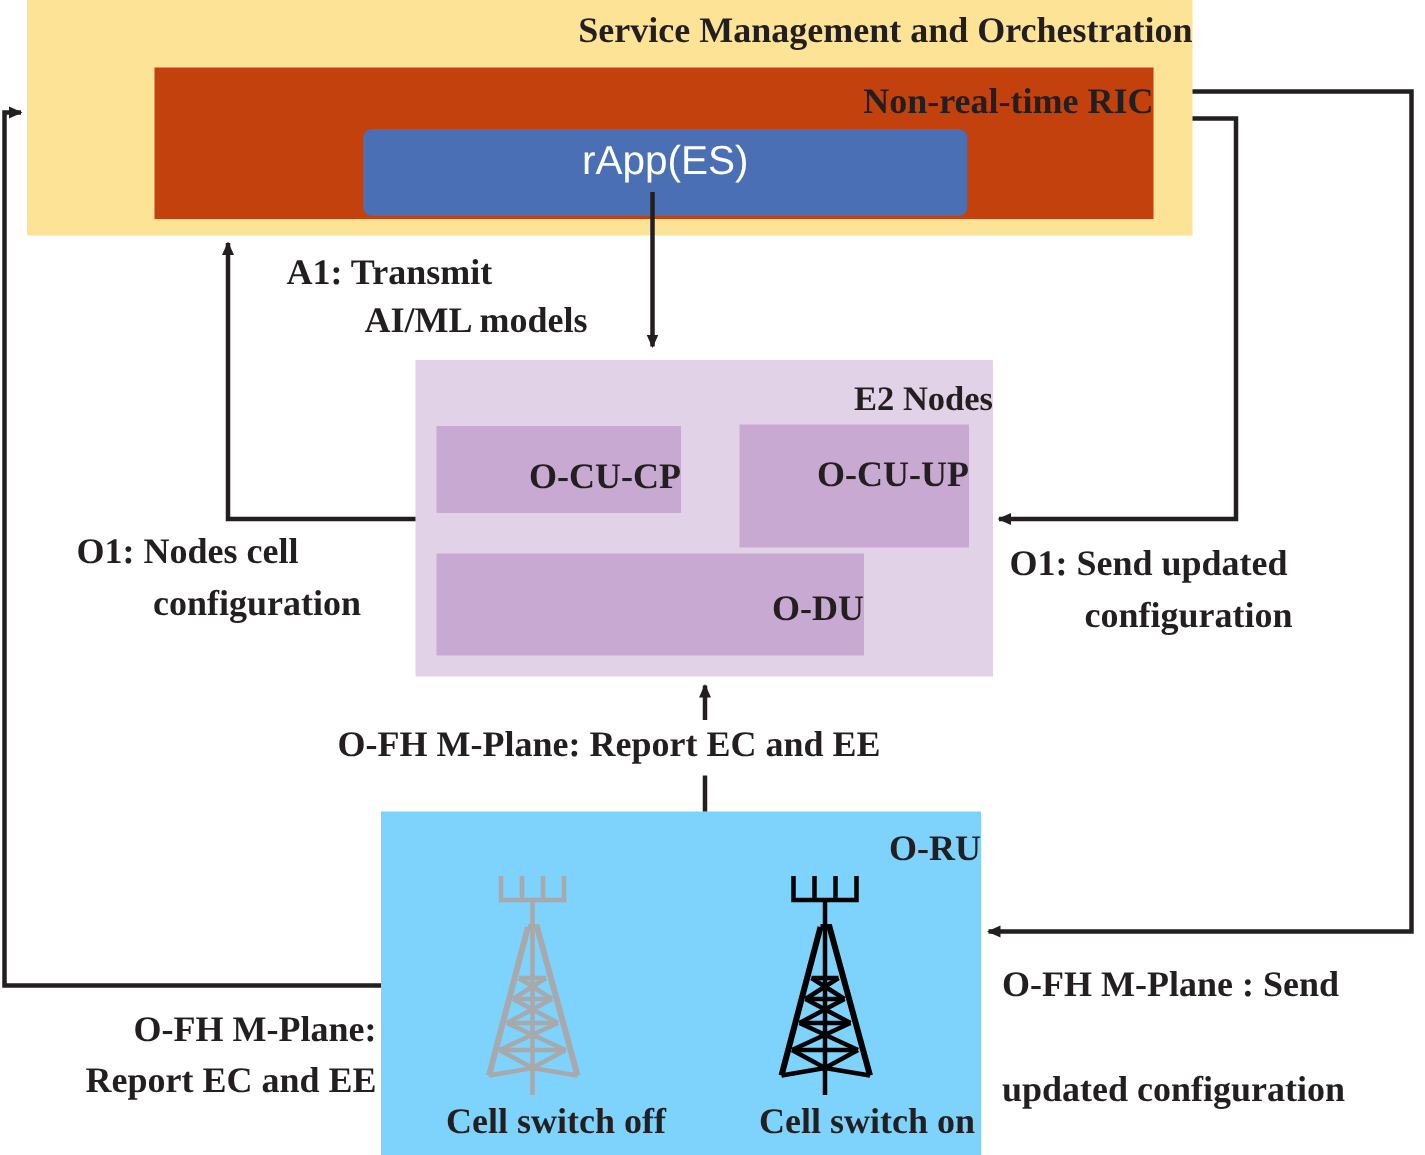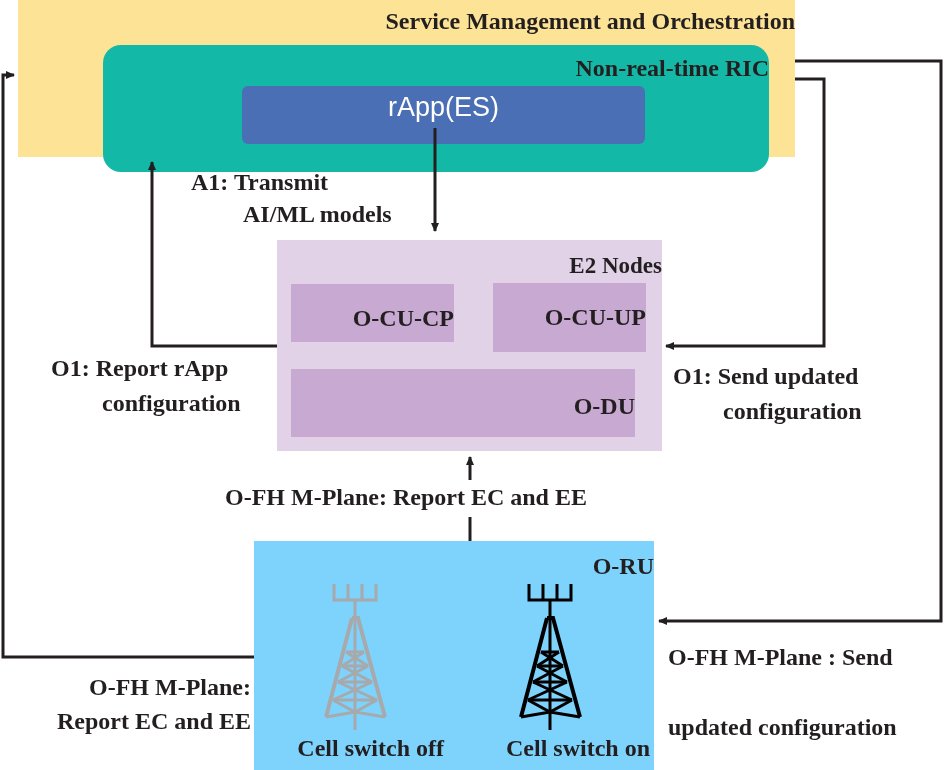--- a/index.html
+++ b/index.html
@@ -2,29 +2,29 @@
 <html><head>
 <meta charset="utf-8">
 <style>
   html, body { margin: 0; padding: 0; background: #ffffff; }
   body { width: 950px; height: 770px; position: relative; overflow: hidden;
          font-family: "Liberation Serif", "DejaVu Serif", serif; color: #231f20; }
   .box { position: absolute; box-sizing: border-box; }
   .lbl { position: absolute; font-weight: bold; font-size: 24px; line-height: 30px; white-space: nowrap; }
   .c { text-align: right; }
   #smo { left: 18px; top: 0; width: 777px; height: 157px; background: #fce396; }
-  #ric { left: 103px; top: 45px; width: 666px; height: 127px; background: #14b8a6; border-radius: 18px; }
+  #ric { left: 103px; top: 45px; width: 666px; height: 101px; background: #c2410c; }
   #rapp { left: 242px; top: 86px; width: 403px; height: 58px; background: #4a6fb5; border-radius: 6px;
           color: #ffffff; font-family: "Liberation Sans", "DejaVu Sans", sans-serif; font-size: 27px;
           line-height: 42px; text-align: center; }
   #e2 { left: 277px; top: 240px; width: 385px; height: 211px; background: #e2d2e7; }
   .sub { background: #c8a9d1; }
   #cucp { left: 291px; top: 284px; width: 163px; height: 58px; }
-  #cuup { left: 493px; top: 283px; width: 153px; height: 69px; }
-  #odu { left: 291px; top: 369px; width: 344px; height: 68px; padding-left: 44px; }
+  #cuup { left: 493px; top: 283px; width: 153px; height: 82px; }
+  #odu { left: 291px; top: 369px; width: 285px; height: 68px; padding-left: 44px; }
   #oru { left: 254px; top: 541px; width: 400px; height: 267px; background: #7dd3fc; }
   svg#wires { position: absolute; left: 0; top: 0; }
 </style>
 </head>
 <body>
 
 <div id="smo" class="box">
   <div class="lbl c" style="left:0;right:0;top:6px;">Service Management and Orchestration</div>
 </div>
 <div id="ric" class="box">
@@ -88,21 +88,21 @@
     <path d="M550,618 L550,730"></path>
     <path d="M541,652 L559,652 M537,666 L563,666 M533,682 L567,682 M528,700 L572,700"></path>
     <path d="M541,652 L563,666 M559,652 L537,666 M537,666 L567,682 M563,666 L533,682 M533,682 L572,700 M567,682 L528,700"></path>
     <path d="M528,700 L550,712 L572,700 M521,717 L550,712 L580,717"></path>
   </g>
 </svg>
 
 <div class="lbl" style="left:191px;top:167px;">A1: Transmit</div>
 <div class="lbl" style="left:243px;top:199px;">AI/ML models</div>
 
-<div class="lbl" style="left:51px;top:353px;">O1: Report rApp</div>
+<div class="lbl" style="left:51px;top:353px;">O1: Nodes cell</div>
 <div class="lbl" style="left:102px;top:388px;">configuration</div>
 
 <div class="lbl" style="left:673px;top:361px;">O1: Send updated</div>
 <div class="lbl" style="left:723px;top:396px;">configuration</div>
 
 <div class="lbl" style="left:225px;top:482px;">O-FH M-Plane: Report EC and EE</div>
 
 <div class="lbl c" style="left:6px;width:245px;top:672px;">O-FH M-Plane:</div>
 <div class="lbl c" style="left:6px;width:245px;top:706px;">Report EC and EE</div>
 

